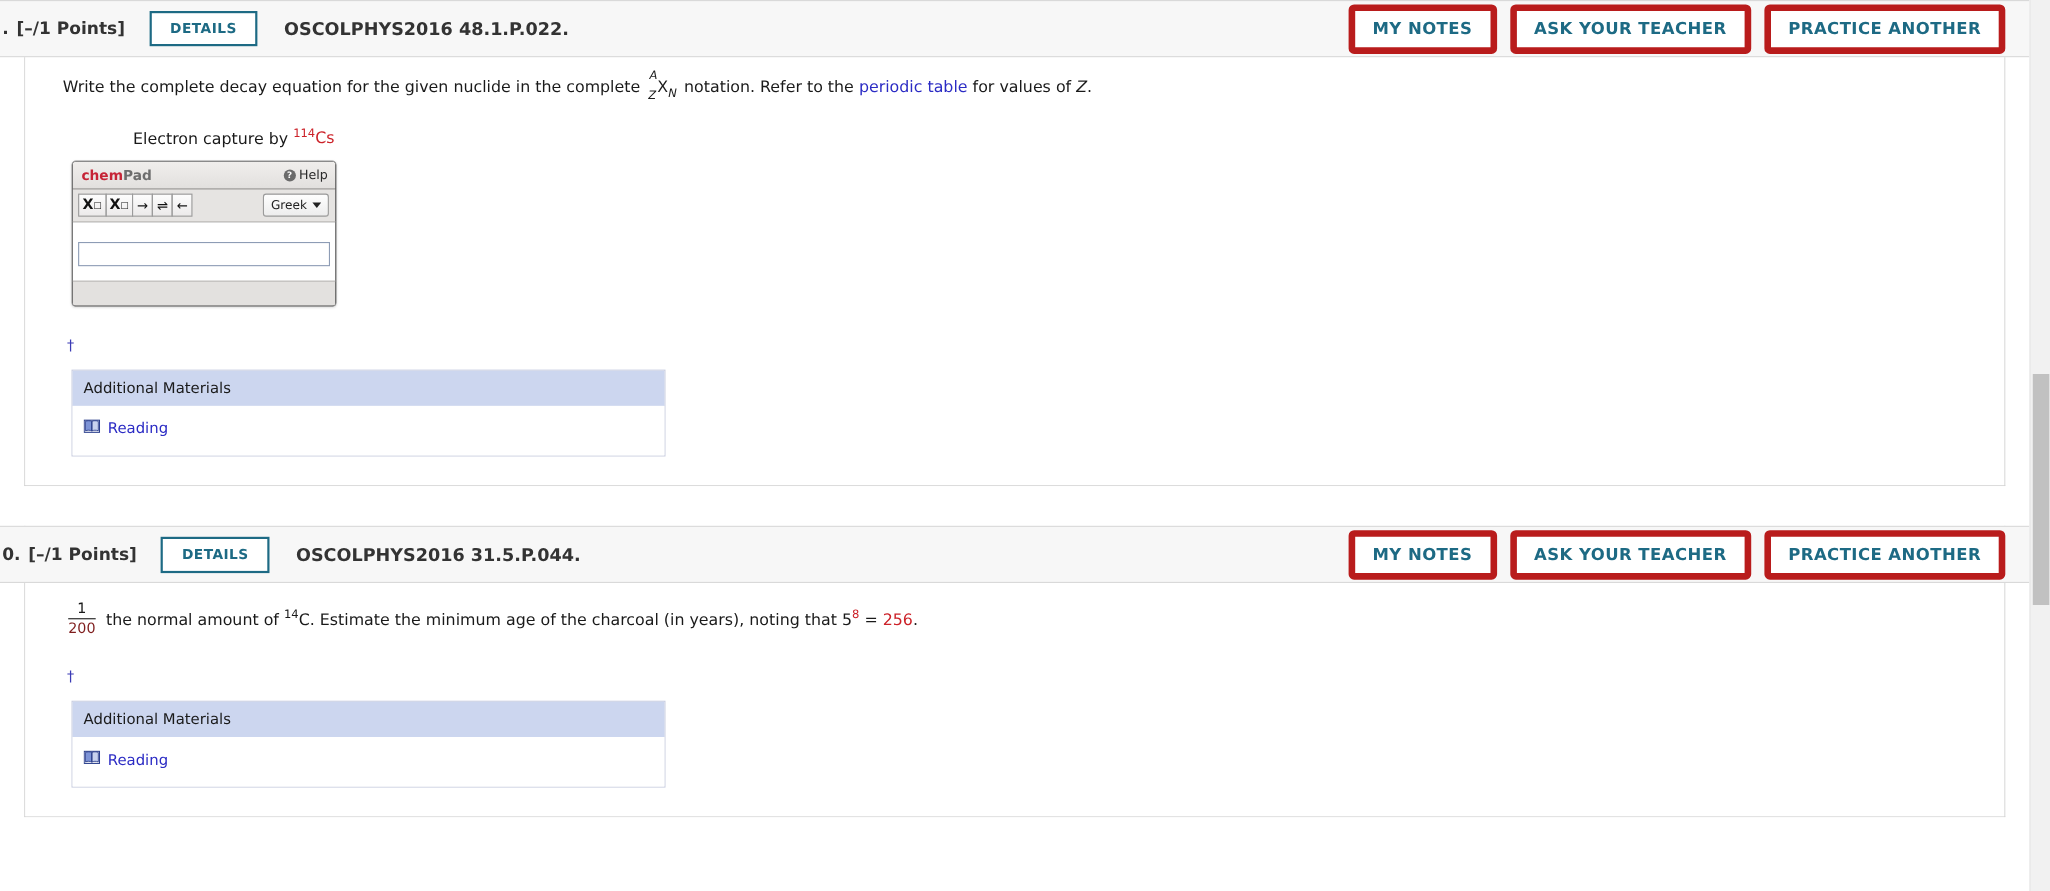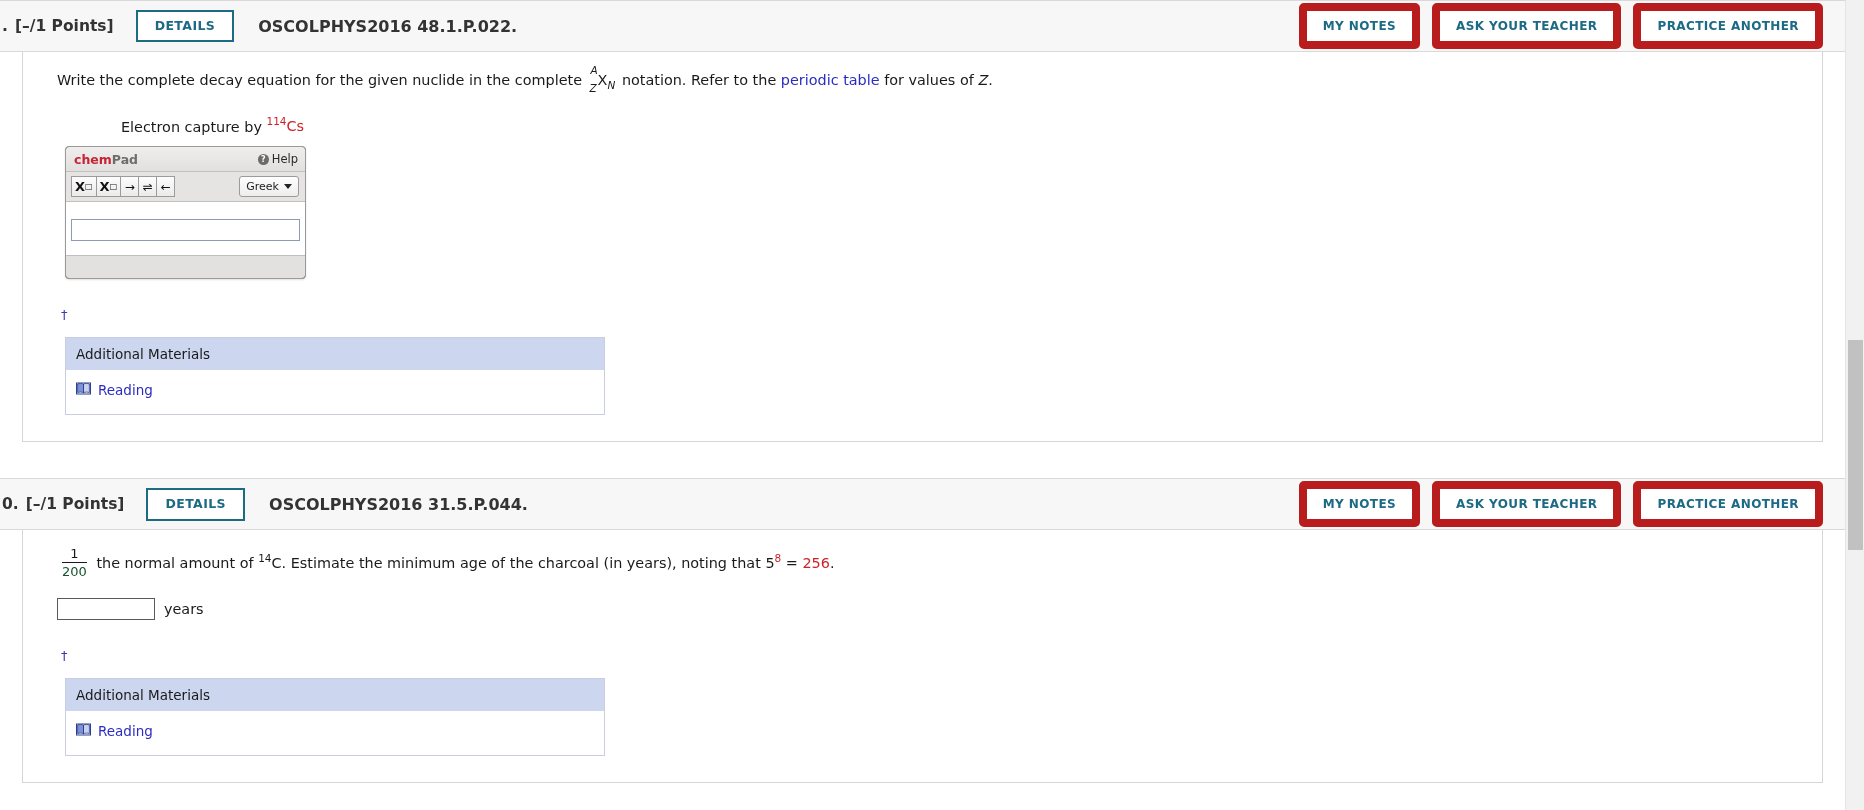--- a/index.html
+++ b/index.html
@@ -72,25 +72,25 @@
   }
   .q-code {
     margin-left: 24px;
     font-size: 16px;
     font-weight: bold;
     color: #333333;
     white-space: nowrap;
   }
   .q-header-spacer { flex: 1 1 auto; }
   .hdr-btn {
-    border: 8px solid #b91c1c;
+    border: 6px solid #b91c1c;
     border-radius: 5px;
     background: #ffffff;
     color: #1d6a84;
-    font-size: 12px;
+    font-size: 15px;
     font-weight: bold;
     letter-spacing: 0.4px;
     padding: 9px 16px;
     margin-left: 12px;
     cursor: pointer;
     font-family: "DejaVu Sans", sans-serif;
     line-height: 1;
     white-space: nowrap;
   }
   .hdr-btn:last-child { margin-right: 8px; }
@@ -341,21 +341,21 @@
     line-height: 1.1;
     padding: 0 6px;
     border-bottom: 1px solid #1a1a1a;
     color: #1a1a1a;
   }
   .fraction .den {
     display: block;
     font-size: 13px;
     line-height: 1.2;
     padding-top: 1px;
-    color: #14532d;
+    color: #7f1d1d;
     text-align: right;
   }
   .exp-sup { font-size: 10.5px; vertical-align: super; }
 
   
   .scrollbar-track {
     position: absolute;
     top: 0; right: 0;
     width: 19px;
     height: 810px;
@@ -482,24 +482,20 @@
 
       <div class="q-text">
         <span class="fraction">
           <span class="num">1</span>
           <span class="den">200</span>
         </span>
         <span>the normal amount of</span>
         <span><span class="exp-sup">14</span><span>C</span></span><span>. Estimate the minimum age of the charcoal (in years), noting that 5</span><span class="exp-sup red">8</span><span> = </span><span class="red">256</span><span>.</span>
       </div>
 
-      <div class="answer-row">
-        <input class="answer-input" type="text" value="" style="">
-        <span class="unit-label">years</span>
-      </div>
 
       <span class="dagger">†</span>
 
       <div class="addl-wrap">
         <div class="addl-head">Additional Materials</div>
         <div class="addl-body">
           <span class="addl-item">
             <span class="book-icon">
               <svg width="15" height="13" viewBox="0 0 15 13" xmlns="http://www.w3.org/2000/svg">
                 <rect x="0.5" y="1" width="14" height="11" fill="#ffffff" stroke="#2b3f8c" stroke-width="1"></rect>

